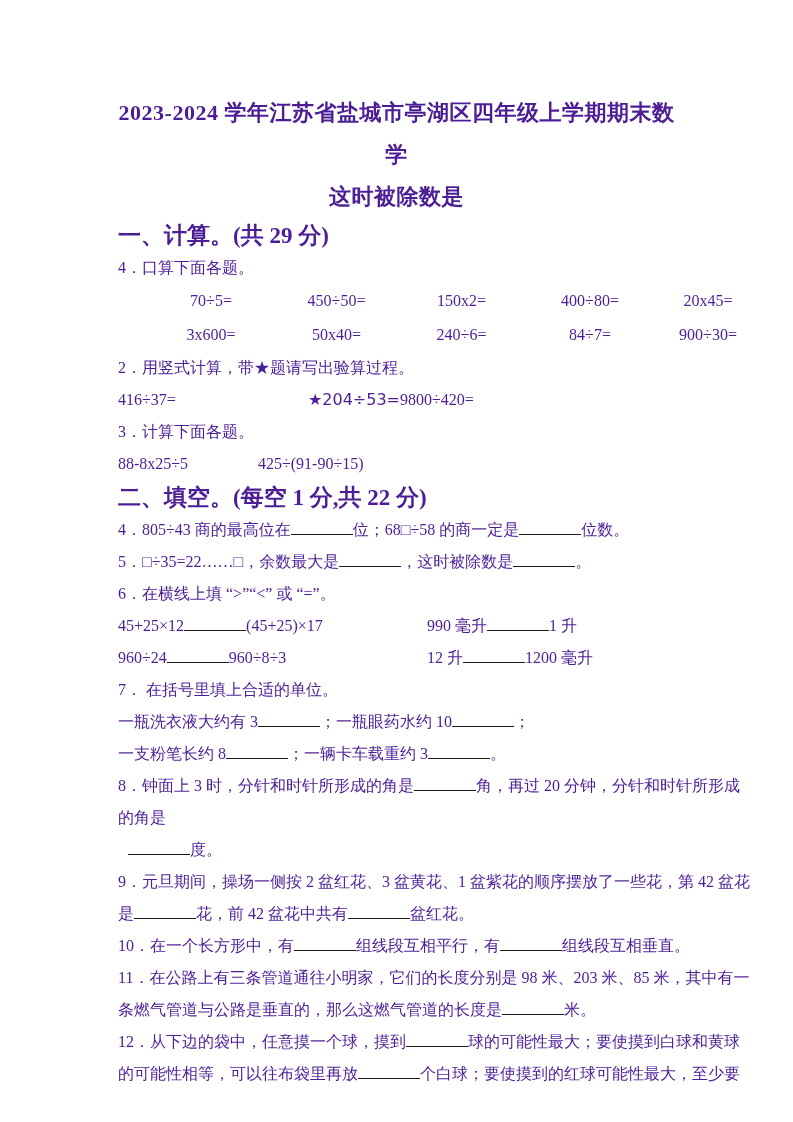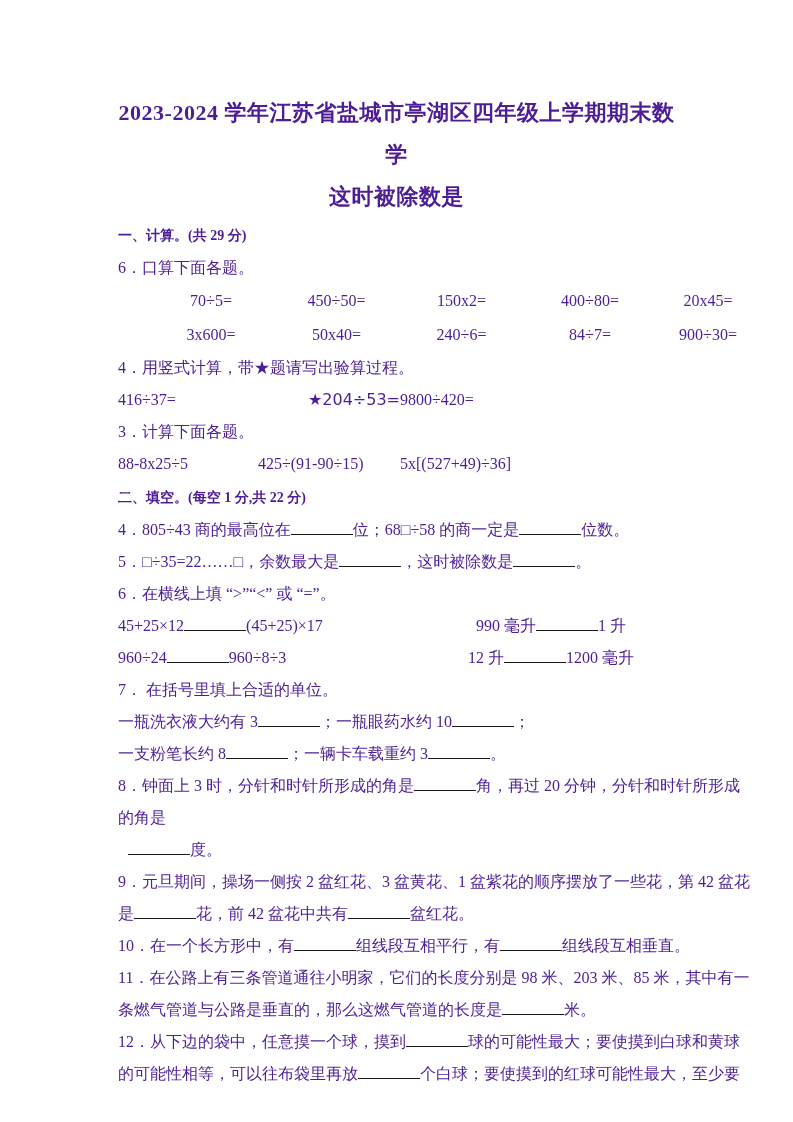--- a/index.html
+++ b/index.html
@@ -20,21 +20,21 @@
   .doc-title {
     margin-top:92px;
     font-size:22px;
     font-weight:bold;
     text-align:center;
     line-height:42px;
     letter-spacing:0.5px;
   }
   .sec-heading {
     font-weight:bold;
-    font-size:14px;
+    font-size:23px;
     line-height:32px;
     margin-top:2px;
   }
   .line { line-height:32px; white-space:nowrap; }
   .blank {
     display:inline-block;
     width:62px;
     height:15px;
     border-bottom:1px solid #1a1a1a;
     vertical-align:baseline;
@@ -47,66 +47,65 @@
     line-height:34px;
     text-align:center;
   }
   .cols3 {
     display:grid;
     grid-template-columns:140px 142px auto;
     line-height:32px;
   }
   .cols2 { display:flex; line-height:32px; }
   .cols2 .left  { width:309px; }
-  .cols2 .right { flex:1;text-align:center; }
+  .cols2 .right { flex:1; }
   .indent { padding-left:10px; }
   .star { font-family:"DejaVu Sans",sans-serif;text-align:right; }
 </style>
 </head>
 <body>
 
 <div class="page">
   <div class="content">
 
     <div class="doc-title">
       <div>2023-2024 学年江苏省盐城市亭湖区四年级上学期期末数学</div>
       <div>这时被除数是</div>
     </div>
 
     <div class="sec-heading">一、计算。(共 29 分)</div>
 
-    <div class="line">6．口算下面各题。</div>
+    <div class="line">4．口算下面各题。</div>
 
     <div class="cols5">
       <span>70÷5=</span>
       <span>450÷50=</span>
       <span>150x2=</span>
       <span>400÷80=</span>
       <span>20x45=</span>
     </div>
     <div class="cols5">
       <span>3x600=</span>
       <span>50x40=</span>
       <span>240÷6=</span>
       <span>84÷7=</span>
       <span>900÷30=</span>
     </div>
 
-    <div class="line">4．用竖式计算，带★题请写出验算过程。</div>
+    <div class="line">2．用竖式计算，带★题请写出验算过程。</div>
     <div class="cols3">
       <span>416÷37=</span>
       <span class="star">★204÷53=</span>
       <span>9800÷420=</span>
     </div>
 
     <div class="line">3．计算下面各题。</div>
     <div class="cols3">
       <span>88-8x25÷5</span>
       <span>425÷(91-90÷15)</span>
-      <span>5x[(527+49)÷36]</span>
     </div>
 
     <div class="sec-heading">二、填空。(每空 1 分,共 22 分)</div>
 
     <div class="line"><span>4．805÷43 商的最高位在</span><span class="blank"></span><span>位；68□÷58 的商一定是</span><span class="blank"></span><span>位数。</span></div>
 
     <div class="line"><span>5．□÷35=22……□，余数最大是</span><span class="blank"></span><span>，这时被除数是</span><span class="blank"></span><span>。</span></div>
 
     <div class="line">6．在横线上填 “&gt;”“&lt;” 或 “=”。</div>
 

